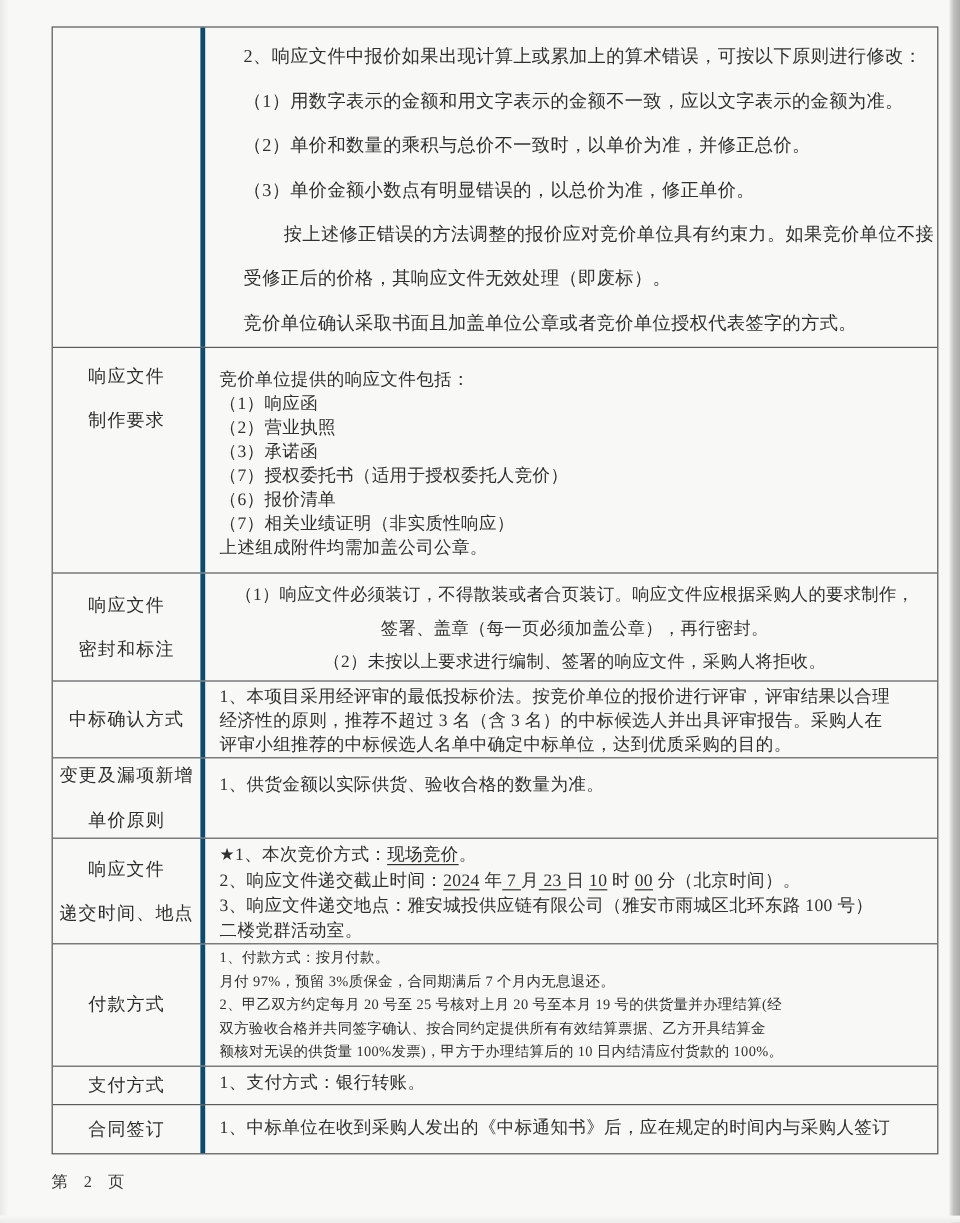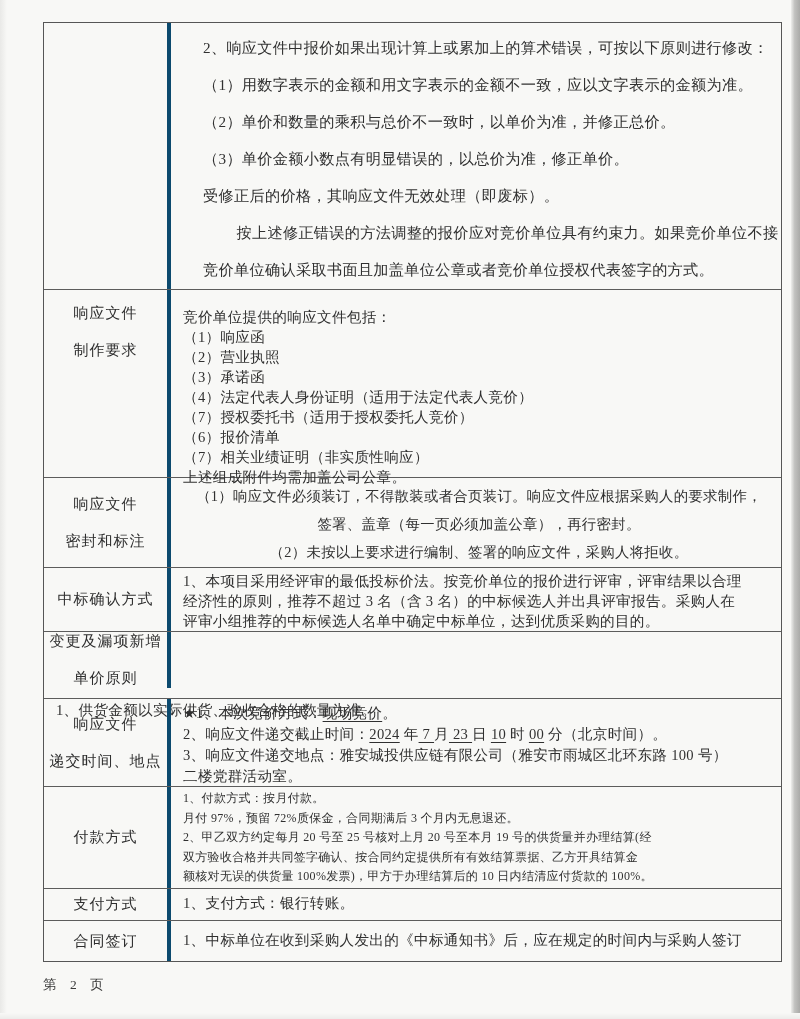--- a/index.html
+++ b/index.html
@@ -30,21 +30,21 @@
   
   .doc-table{
     position:absolute;left:43px;top:22px;width:739px;
     border:1px solid #565656;
     box-sizing:border-box;
     background:transparent;
   }
   .row{display:flex;box-sizing:border-box;}
   .row + .row{border-top:1px solid #5c5c5c;}
   .h1{height:266px;} .h2{height:188px;} .h3{height:90px;}
-  .h4{height:64px;} .h5{height:67px;flex-direction:column;} .h6{height:88px;}
+  .h4{height:64px;} .h5{height:67px;} .h6{height:88px;}
   .h7{height:102px;} .h8{height:32px;} .h9{height:41px;}
   .label-cell{
     width:127px;min-width:127px;box-sizing:border-box;
     border-right:4px solid #0c4a6e;
     display:flex;flex-direction:column;align-items:center;justify-content:center;
     gap:18px;
     text-align:center;
     font-size:15px;letter-spacing:1px;
     color:#2e2e2e;
   }
@@ -94,37 +94,36 @@
 
   <div class="doc-table">
 
     <div class="row h1 r1">
       <div class="label-cell"></div>
       <div class="content-cell">
         <div class="tl">2、响应文件中报价如果出现计算上或累加上的算术错误，可按以下原则进行修改：</div>
         <div class="tl">（1）用数字表示的金额和用文字表示的金额不一致，应以文字表示的金额为准。</div>
         <div class="tl">（2）单价和数量的乘积与总价不一致时，以单价为准，并修正总价。</div>
         <div class="tl">（3）单价金额小数点有明显错误的，以总价为准，修正单价。</div>
+        <div class="tl ind">按上述修正错误的方法调整的报价应对竞价单位具有约束力。如果竞价单位不接</div>
         <div class="tl">受修正后的价格，其响应文件无效处理（即废标）。</div>
-        <div class="tl ind">按上述修正错误的方法调整的报价应对竞价单位具有约束力。如果竞价单位不接</div>
         <div class="tl">竞价单位确认采取书面且加盖单位公章或者竞价单位授权代表签字的方式。</div>
       </div>
     </div>
 
     <div class="row h2 r2">
       <div class="label-cell lt">
         <div>响应文件</div>
         <div>制作要求</div>
       </div>
       <div class="content-cell">
         <div class="tl">竞价单位提供的响应文件包括：</div>
         <div class="tl">（1）响应函</div>
         <div class="tl">（2）营业执照</div>
         <div class="tl">（3）承诺函</div>
-        <div class="tl">（4）法定代表人身份证明（适用于法定代表人竞价）</div>
         <div class="tl">（7）授权委托书（适用于授权委托人竞价）</div>
         <div class="tl">（6）报价清单</div>
         <div class="tl">（7）相关业绩证明（非实质性响应）</div>
         <div class="tl">上述组成附件均需加盖公司公章。</div>
       </div>
     </div>
 
     <div class="row h3 r3">
       <div class="label-cell">
         <div>响应文件</div>
@@ -170,21 +169,21 @@
         <div class="tl"><span>二楼党群活动室。</span></div>
       </div>
     </div>
 
     <div class="row h7 r7">
       <div class="label-cell">
         <div>付款方式</div>
       </div>
       <div class="content-cell">
         <div class="tl">1、付款方式：按月付款。</div>
-        <div class="tl">月付 97%，预留 72%质保金，合同期满后 3 个月内无息退还。</div>
+        <div class="tl">月付 97%，预留 3%质保金，合同期满后 7 个月内无息退还。</div>
         <div class="tl">2、甲乙双方约定每月 20 号至 25 号核对上月 20 号至本月 19 号的供货量并办理结算(经</div>
         <div class="tl">双方验收合格并共同签字确认、按合同约定提供所有有效结算票据、乙方开具结算金</div>
         <div class="tl">额核对无误的供货量 100%发票)，甲方于办理结算后的 10 日内结清应付货款的 100%。</div>
       </div>
     </div>
 
     <div class="row h8 r8">
       <div class="label-cell">
         <div>支付方式</div>
       </div>

